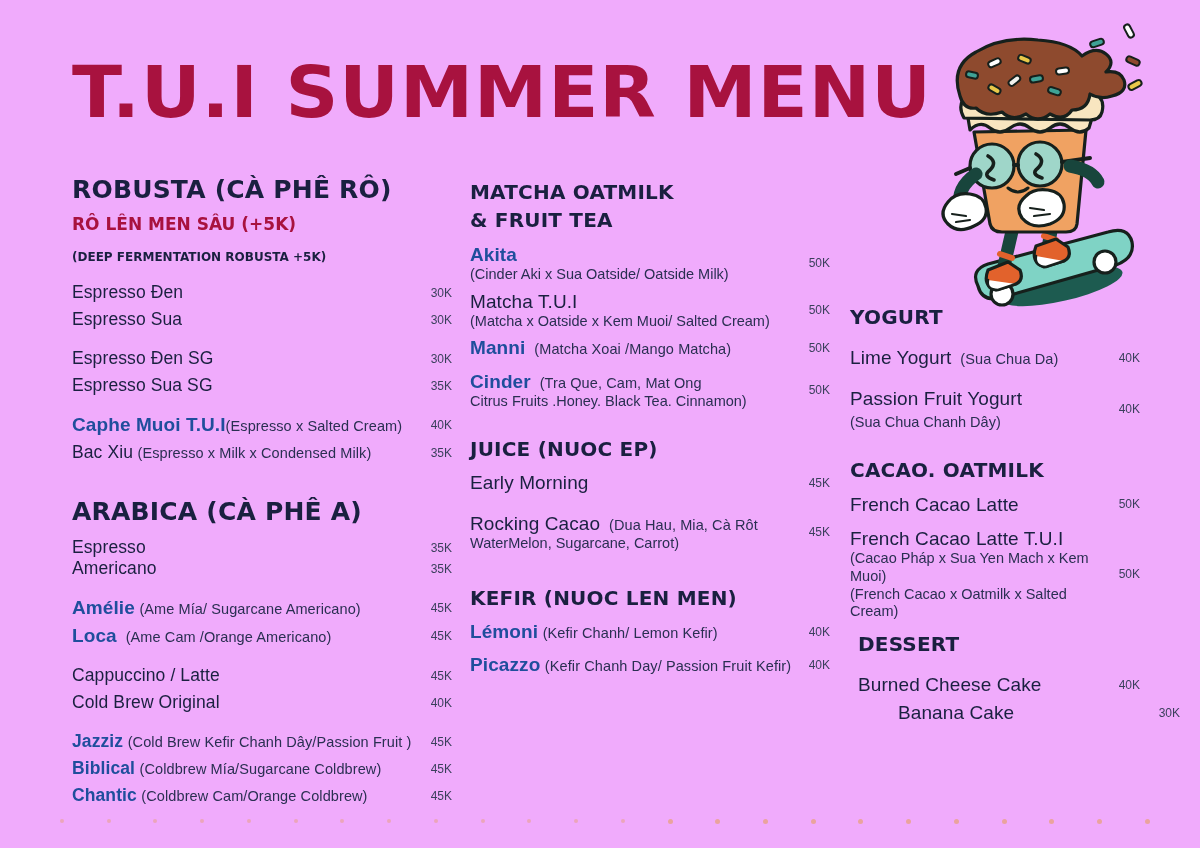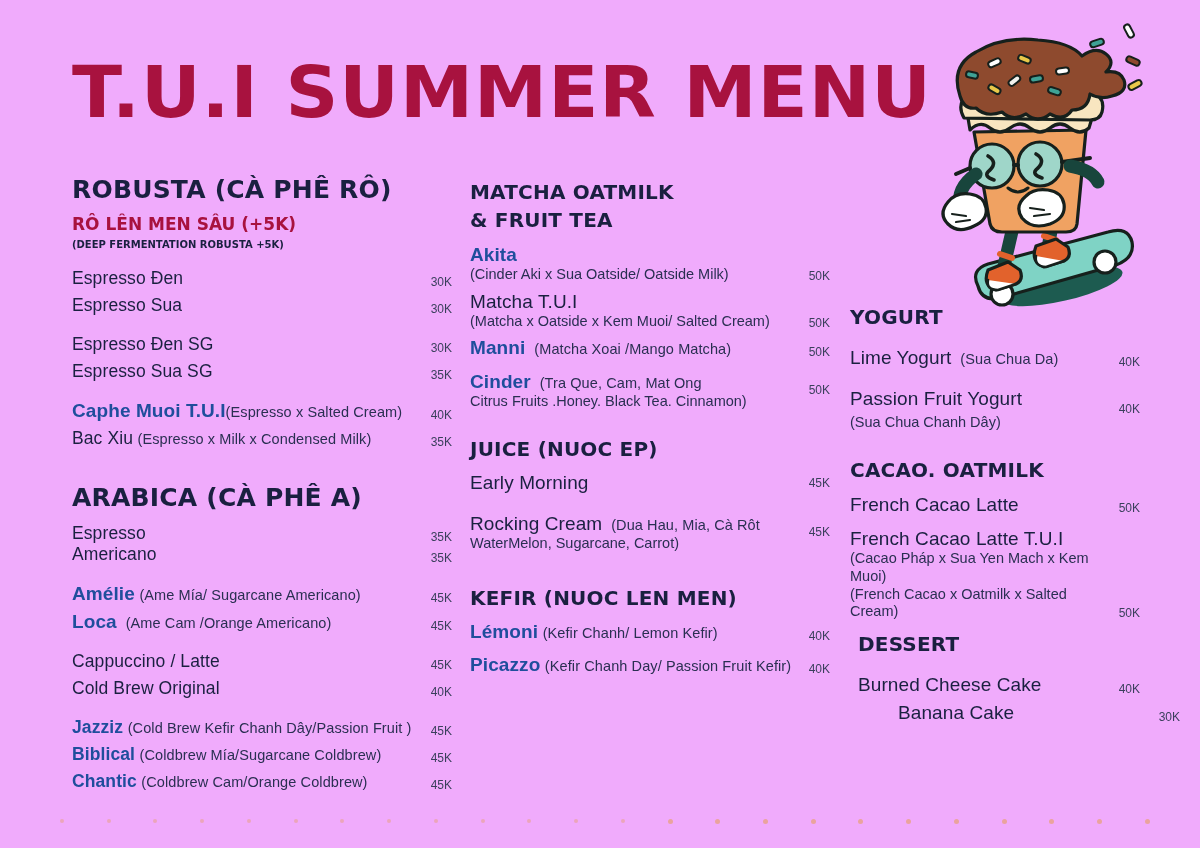--- a/index.html
+++ b/index.html
@@ -65,31 +65,31 @@
     font-family: "DejaVu Sans", sans-serif;
     font-weight: 700;
     font-size: 17px;
     color: #a8123f;
     margin-top: 10px;
     white-space: nowrap;
   }
   .sub-head-dark {
     font-family: "DejaVu Sans", sans-serif;
     font-weight: 700;
-    font-size: 10px;
+    font-size: 12px;
     color: #1a2040;
-    margin-top: 5px;
+    margin-top: 16px;
     white-space: nowrap;
   }
 
   
   .row {
     position: relative;
     display: flex;
-    align-items: flex-end;
+    align-items: center;
     justify-content: space-between;
     width: 100%;
   }
   .row .left { flex: 1 1 auto; min-width: 0; }
   .price {
     flex: 0 0 auto;
     font-family: "Liberation Sans", sans-serif;
     font-size: 12px;
     color: #3a3f5c;
     padding-left: 8px;
@@ -400,21 +400,21 @@
       <div class="left">
         <div><span class="iname lg">Early Morning</span></div>
       </div>
       <div class="price mid">45K</div>
     </div>
 
     <div class="gap-m"></div>
     <div class="row tight">
       <div class="left">
         <div>
-          <span class="iname lg">Rocking Cream</span>
+          <span class="iname lg">Rocking Cacao</span>
           &nbsp;<span class="idesc inline">(Dua Hau, Mia, Cà Rôt</span>
         </div>
         <div class="line2">WaterMelon, Sugarcane, Carrot)</div>
       </div>
       <div class="price mid">45K</div>
     </div>
 
     <div class="gap-xl"></div>
     <div class="sec-head big">KEFIR (NUOC LEN MEN)</div>
 

